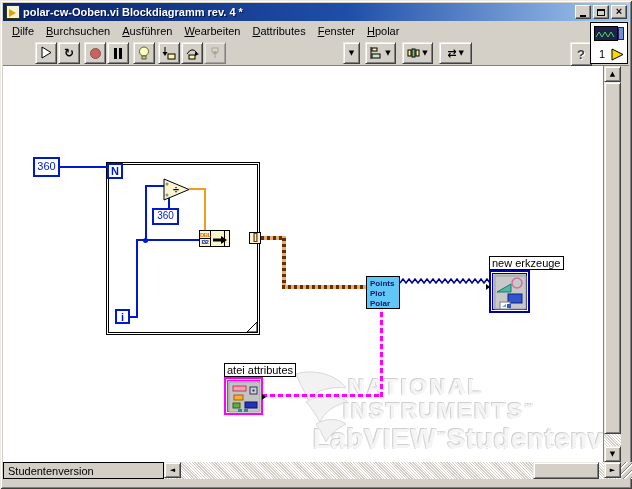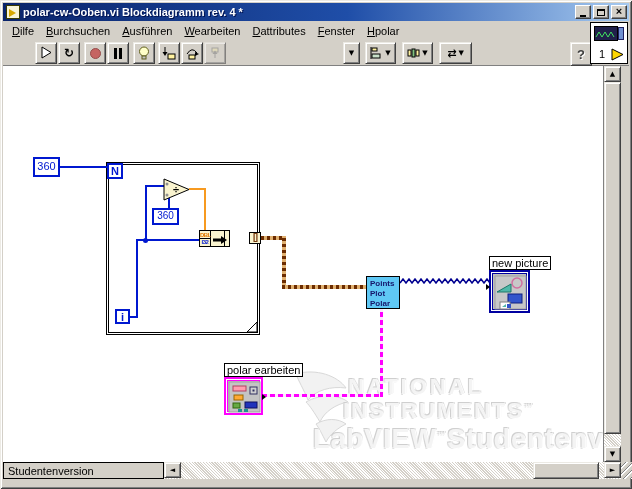--- a/index.html
+++ b/index.html
@@ -302,37 +302,37 @@
       <div class="abs polar-node" style="left:363px;top:210px;width:34px;height:33px">
         <div>Points</div>
         <div>Plot</div>
         <div>Polar</div>
       </div>
 
       <svg class="abs" style="left:397px;top:211px;z-index:2" width="90" height="8">
         <path d="M0,6 l3,-4 l3,4 l3,-4 l3,4 l3,-4 l3,4 l3,-4 l3,4 l3,-4 l3,4 l3,-4 l3,4 l3,-4 l3,4 l3,-4 l3,4 l3,-4 l3,4 l3,-4 l3,4 l3,-4 l3,4 l3,-4 l3,4 l3,-4 l3,4 l3,-4 l3,4 l3,-4 l3,4" fill="none" stroke="#000090" stroke-width="1.6"></path>
       </svg>
 
-      <div class="abs io-label" style="left:486px;top:190px">new picture</div>
+      <div class="abs io-label" style="left:486px;top:190px">new erkzeuge</div>
       <div class="abs term-outer" style="left:486px;top:204px;width:41px;height:43px">
         <span class="nub-left"></span>
         <div class="term-inner">
           <svg width="35" height="37">
             <rect x="2" y="2" width="31" height="33" fill="#c8c8c8" stroke="#a0a0a0"></rect>
             <circle cx="24" cy="9" r="5" fill="none" stroke="#D070A0" stroke-width="1.5"></circle>
             <polygon points="4,18 18,10 18,18" fill="#50B8A8" stroke="#207868"></polygon>
             <rect x="15" y="20" width="14" height="9" fill="#3355CC" stroke="#102080"></rect>
             <rect x="7" y="28" width="10" height="7" fill="#fff" stroke="#808080"></rect>
             <polygon points="9,33 13,30 13,33" fill="#50B8A8"></polygon>
             <rect x="14" y="30" width="4" height="4" fill="#3355CC"></rect>
           </svg>
         </div>
       </div>
 
-      <div class="abs io-label" style="left:221px;top:297px">polar earbeiten</div>
+      <div class="abs io-label" style="left:221px;top:297px">atei attributes</div>
       <div class="abs term-outer pinkb" style="left:221px;top:311px;width:39px;height:38px">
         <span class="nub-right"></span>
         <div class="term-inner">
           <svg width="33" height="32">
             <rect x="1" y="1" width="31" height="30" fill="#c4c4c4" stroke="#a0a0a0"></rect>
             <rect x="5" y="5" width="13" height="5" fill="#FF9DB0" stroke="#B04060"></rect>
             <rect x="22" y="6" width="7" height="7" fill="#d0d0d0" stroke="#303060"></rect>
             <rect x="24.5" y="8.5" width="2" height="2" fill="#303060"></rect>
             <rect x="6" y="14" width="9" height="5" fill="#FFAA33" stroke="#996600"></rect>
             <rect x="5" y="22" width="7" height="5" fill="#66AA44" stroke="#336611"></rect>

